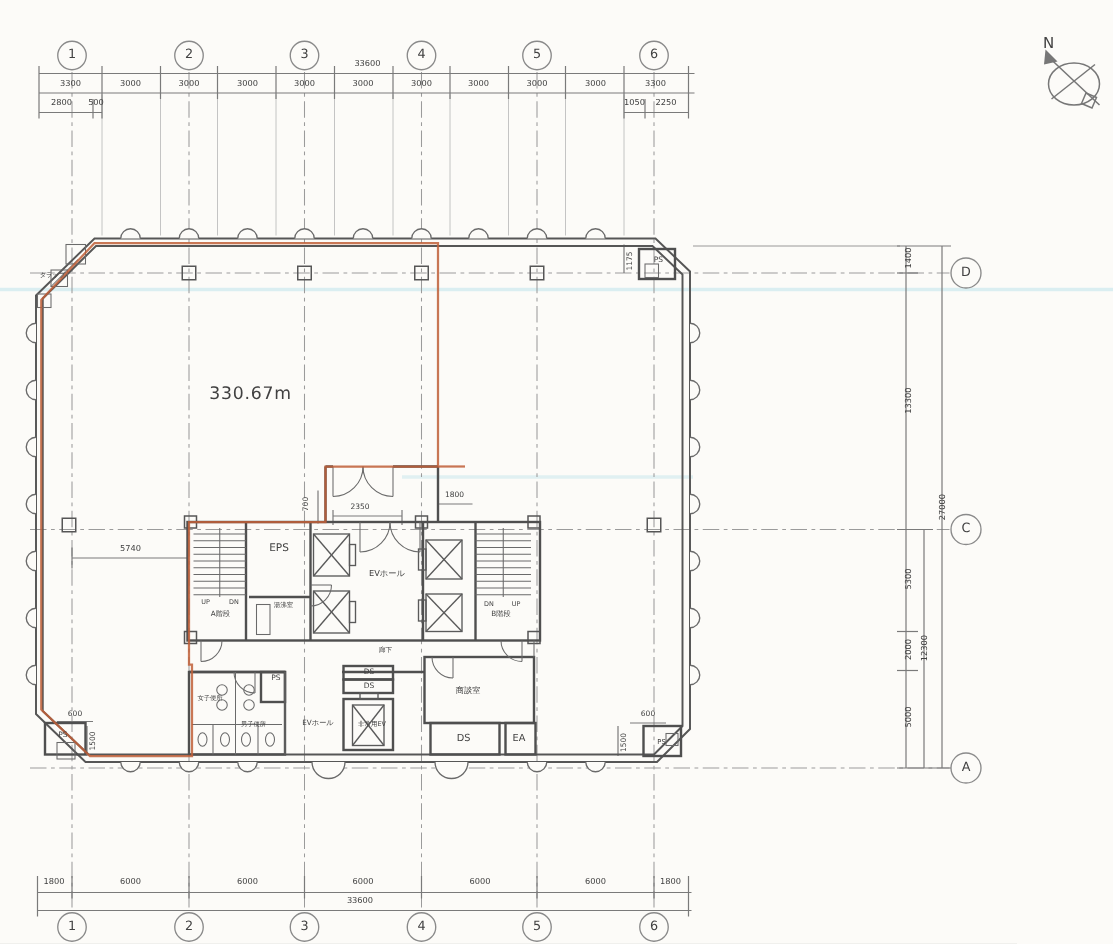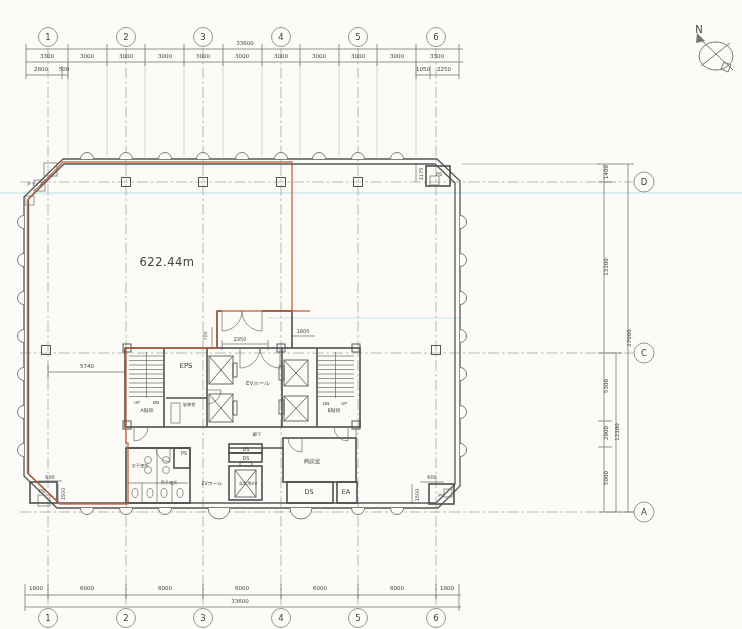--- a/index.html
+++ b/index.html
@@ -344,21 +344,21 @@
       <span class="lbl" style="left: 644px; top: 182px; font-size: 8.5px;">D</span>
       <span class="lbl" style="left: 644px; top: 353px; font-size: 8.5px;">C</span>
       <span class="lbl" style="left: 644px; top: 512px; font-size: 8.5px;">A</span>
       <span class="lbl rot" style="left: 607px; top: 172px; font-size: 5.5px;">1400</span>
       <span class="lbl rot" style="left: 607px; top: 267px; font-size: 5.5px;">13300</span>
       <span class="lbl rot" style="left: 630px; top: 338px; font-size: 5.5px;">27000</span>
       <span class="lbl rot" style="left: 607px; top: 386px; font-size: 5.5px;">5300</span>
       <span class="lbl rot" style="left: 607px; top: 433px; font-size: 5.5px;">2000</span>
       <span class="lbl rot" style="left: 607px; top: 478px; font-size: 5.5px;">5000</span>
       <span class="lbl rot" style="left: 618px; top: 432px; font-size: 5.5px;">12300</span>
-      <span class="lbl big" style="left: 167px; top: 263px; font-size: 11.5px;">622.44m</span>
+      <span class="lbl big" style="left: 167px; top: 263px; font-size: 11.5px;">330.67m</span>
       <span class="lbl" style="left: 699px; top: 30px; font-size: 10px;">N</span>
       <span class="lbl" style="left: 87px; top: 367px; font-size: 5.5px;">5740</span>
       <span class="lbl" style="left: 50px; top: 477px; font-size: 5px;">600</span>
       <span class="lbl" style="left: 240px; top: 339px; font-size: 5px;">2350</span>
       <span class="lbl" style="left: 303px; top: 331px; font-size: 5px;">1800</span>
       <span class="lbl rot" style="left: 205px; top: 336px; font-size: 5px;">700</span>
       <span class="lbl rot" style="left: 421px; top: 174px; font-size: 5px;">1175</span>
       <span class="lbl" style="left: 432px; top: 477px; font-size: 5px;">600</span>
       <span class="lbl rot" style="left: 417px; top: 495px; font-size: 5px;">1500</span>
       <span class="lbl rot" style="left: 63px; top: 494px; font-size: 5px;">1500</span>

